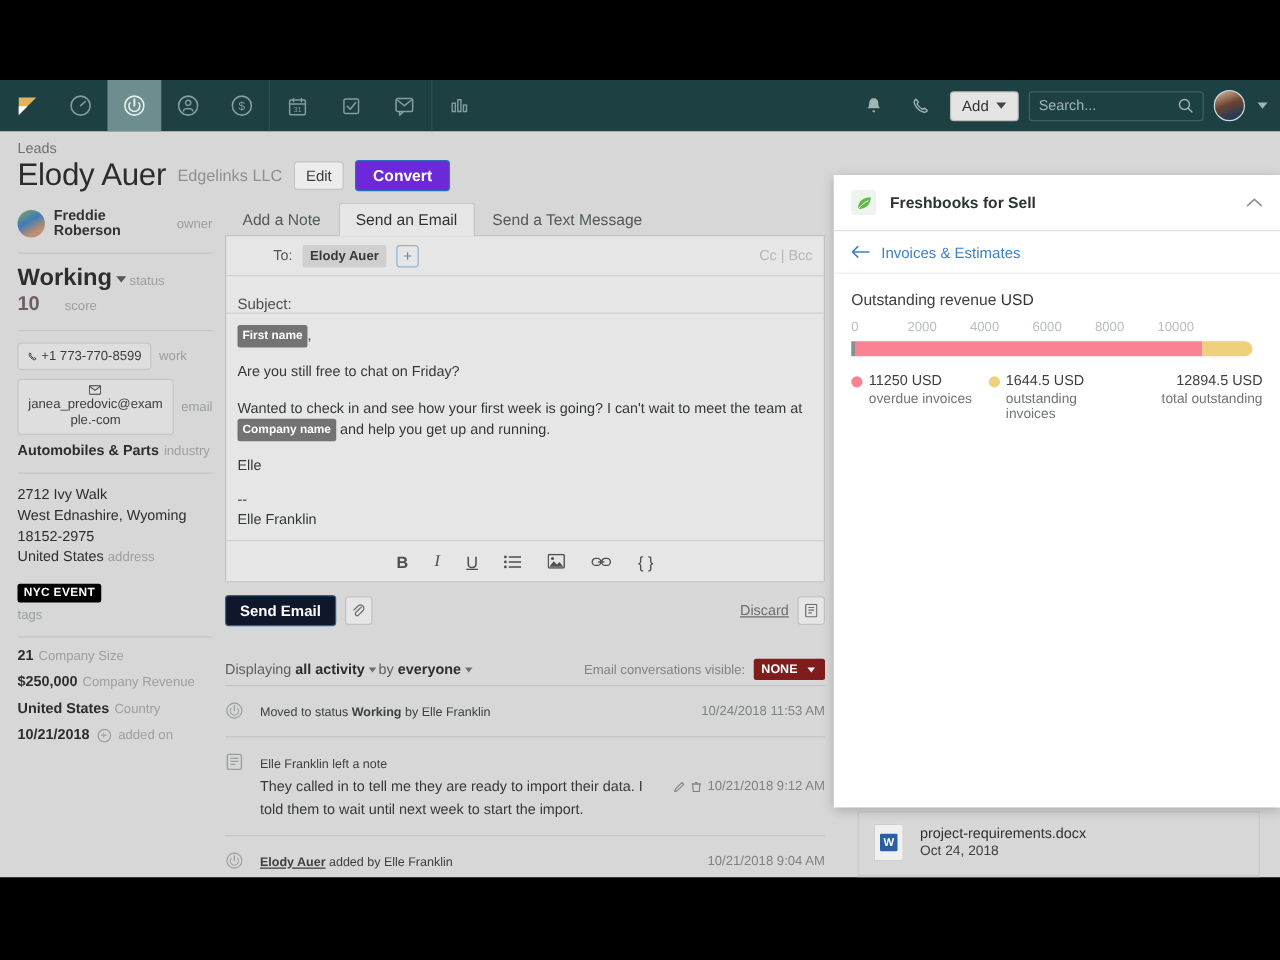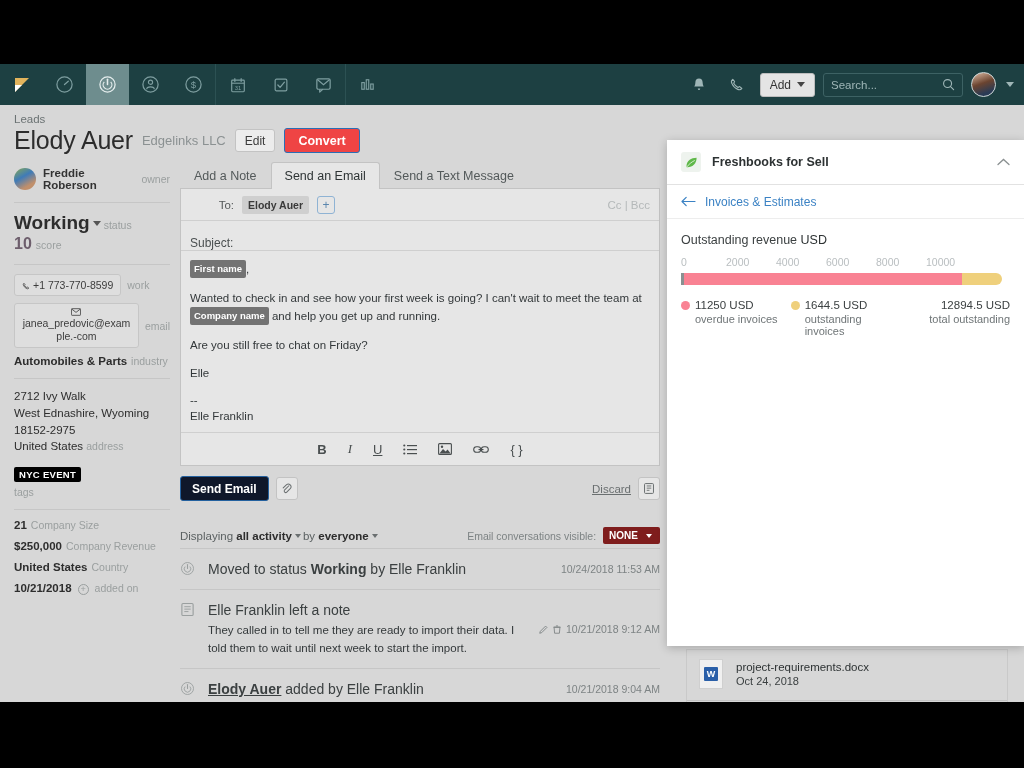--- a/index.html
+++ b/index.html
@@ -64,21 +64,21 @@
   #page-header { padding: 8px 0 6px 14px; }
   #breadcrumb { font-size: 11.5px; color: #6b7273; margin-bottom: 1px; }
   #title-row { display: flex; align-items: center; gap: 9px; }
   #lead-name { font-size: 25px; font-weight: 400; color: #2c2c2c; letter-spacing: -0.2px;}
   #company-name { font-size: 13px; color: #8b9192; }
   #edit-btn {
     background: #ececec; border: 1px solid #c3c3c3; border-radius: 3px;
     height: 23px; padding: 0 9px; font-size: 12px; color: #3b3b3b; cursor: pointer;
   }
   #convert-btn {
-    background: #ef4444; border: 1px solid #2a6eb5; border-radius: 3px;
+    background: #6d28d9; border: 1px solid #2a6eb5; border-radius: 3px;
     height: 25px; padding: 0 13px; font-size: 12.5px; color: #fff;
     font-weight: 600; cursor: pointer;
   }
 
   
   #body { display: flex; padding-left: 14px; }
 
   
   #sidebar { width: 166px; flex: 0 0 166px; padding-right: 10px; }
   .owner-row { display: flex; align-items: center; gap: 7px; padding: 6px 0 11px 0;}
@@ -88,21 +88,21 @@
     flex: 0 0 22px;
   }
   .owner-name { font-size: 11.5px; font-weight: bold; color: #333; }
   .owner-role { font-size: 10.5px; color: #9a9f9f; }
   .sb-div { border-top: 1px solid #c6c6c6; }
   .sb-block { padding: 9px 0 11px 0; }
   .status-row { display: flex; align-items: baseline; gap: 3px; }
   .status-val { font-size: 19px; font-weight: bold; color: #2d2d2d; }
   .status-caret { border-left: 4px solid transparent; border-right: 4px solid transparent; border-top: 5px solid #555; align-self: center; }
   .meta-lbl { font-size: 10.5px; color: #9a9f9f; }
-  .score-row { display: flex; align-items: baseline; gap: 4px; margin-top: 1px;}
+  .score-row { display: flex; align-items: baseline; gap: 20px; margin-top: 1px;}
   .score-val { font-size: 16px; font-weight: bold; color: #6d5e6c; }
   .field-chip {
     border: 1px solid #c6c6c6; border-radius: 3px; background: #dedede;
     display: inline-block; padding: 4px 7px; font-size: 10.5px; color: #3d3d3d;
   }
   .chip-row { display: flex; align-items: center; gap: 6px; margin-bottom: 7px; }
   .chip-email { text-align: center; line-height: 1.25; width: 137px; word-break: break-all; }
   .ind-row { display: flex; align-items: baseline; gap: 4px; }
   .ind-val { font-size: 11.5px; font-weight: bold; color: #2d2d2d; }
   .addr { font-size: 11.5px; color: #2d2d2d; line-height: 1.45; }
@@ -192,21 +192,21 @@
     background: #7f1d1d; color: #fff; font-size: 10px; font-weight: bold;
     padding: 3px 6px; border-radius: 2px; display: flex; align-items: center; gap: 5px;
   }
   #none-badge .dd-caret { border-top-color: #fff; }
   .act-item { display: flex; padding: 11px 0 11px 0; border-bottom: 1px solid #c6c6c6; }
   .act-ico {
     width: 16px; height: 16px; flex: 0 0 16px; margin-right: 12px; margin-top: 1px;
     color: #9a9f9f;
   }
   .act-body { flex: 1; min-width: 0; }
-  .act-line { font-size: 14px; color: #3b4041; }
+  .act-line { font-size: 10px; color: #3b4041; }
   .act-line b { font-weight: bold; }
   .act-note { font-size: 11.5px; color: #33383a; line-height: 1.5; margin-top: 3px; }
   .act-time { font-size: 10.5px; color: #7d8384; margin-left: 10px; white-space: nowrap; display:flex; align-items:center; gap:5px;}
   .ulink { text-decoration: underline; }
 
   
   #fb-panel {
     position: absolute; left: 667px; top: 76px;
     width: 357px; height: 506px;
     background: #fff;
@@ -488,26 +488,26 @@
           <span class="add-recip">+</span>
           <span class="ccbcc">Cc | Bcc</span>
         </div>
         <div class="row-subject">
           <span>Subject:</span>
         </div>
         <div id="editor">
           <p>
             <span class="token">First name</span><span>,</span>
           </p>
+          <p>Are you still free to chat on Friday?</p>
           <p>
             <span>Wanted to check in and see how your first week is going? I can't wait to meet the team at</span>
             <span class="token">Company name</span>
             <span>and help you get up and running.</span>
           </p>
-          <p>Are you still free to chat on Friday?</p>
           <p>Elle</p>
           <p style="margin-bottom:0;line-height:1.35;">
             <span>--</span><br>
             <span>Elle Franklin</span>
           </p>
         </div>
         <div id="format-bar">
           <span class="fb-ico" style="font-weight:bold;">B</span>
           <span class="fb-ico" style="font-style:italic;font-family:'Liberation Serif',serif;">I</span>
           <span class="fb-ico" style="text-decoration:underline;">U</span>

